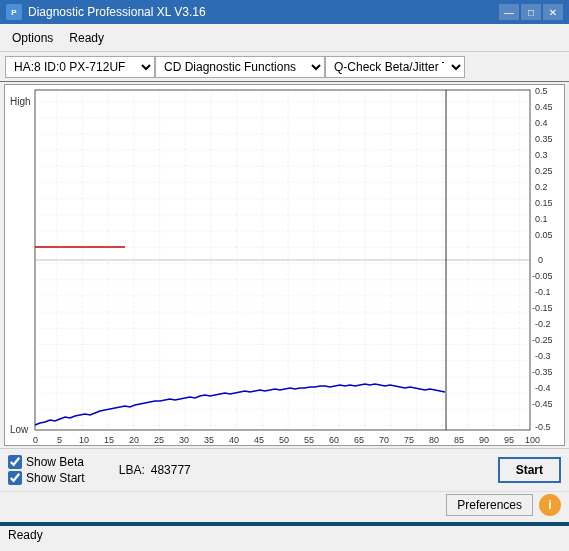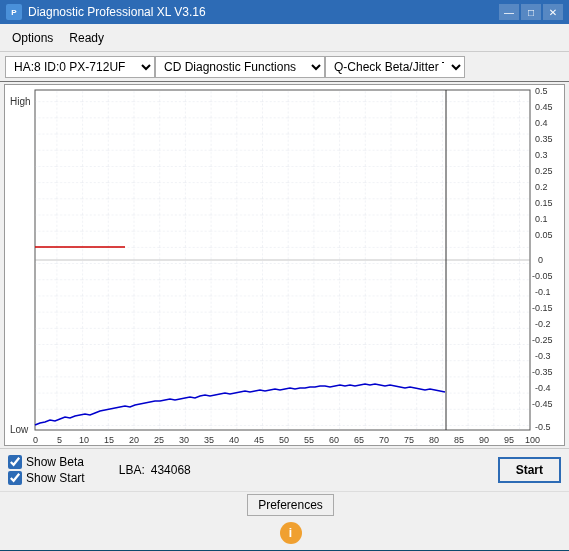--- a/index.html
+++ b/index.html
@@ -246,28 +246,28 @@
       <span>Show Beta</span>
     </label>
     <label class="checkbox-row">
       <input type="checkbox" checked="" style="">
       <span>Show Start</span>
     </label>
   </div>
 
   <div class="lba-area" style="margin-left: 30px;">
     <span class="lba-label">LBA:</span>
-    <span class="lba-value">434068</span>
+    <span class="lba-value">483777</span>
   </div>
 
   <div class="right-controls" style="margin-left: auto; padding-left: 48px;">
     <button class="start-btn">Start</button>
   </div>
 </div>
 
-<div style="background:#f0f0f0; padding: 2px 8px 6px 20px; display: flex; justify-content: flex-end; align-items: center; gap: 6px; border-top: 1px solid #ddd; flex-direction: column;">
+<div style="background:#f0f0f0; padding: 2px 8px 6px 20px; display: flex; justify-content: flex-end; align-items: center; gap: 6px; border-top: 1px solid #ddd;">
   <button class="prefs-btn">Preferences</button>
   <button class="info-btn">i</button>
 </div>
 
 <div class="status-bar">
   <span>Ready</span>
 </div>
 
 </body></html>

